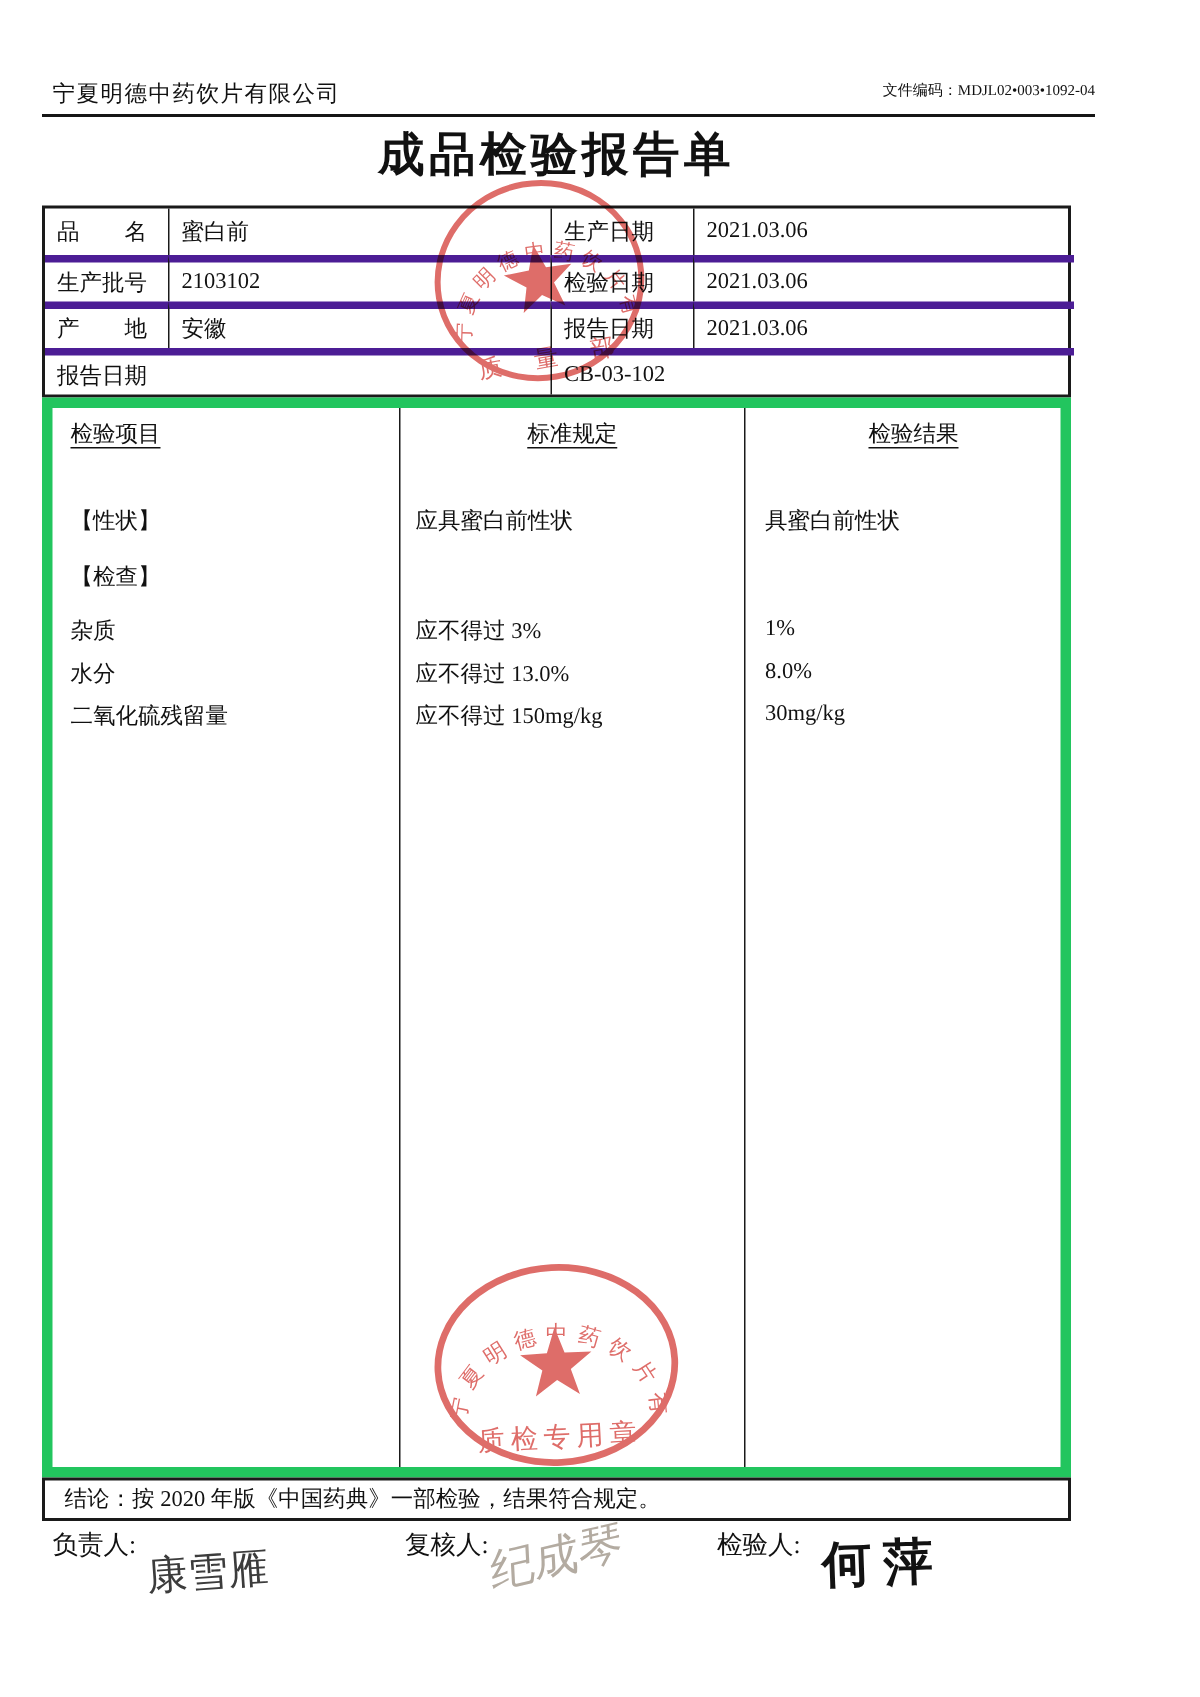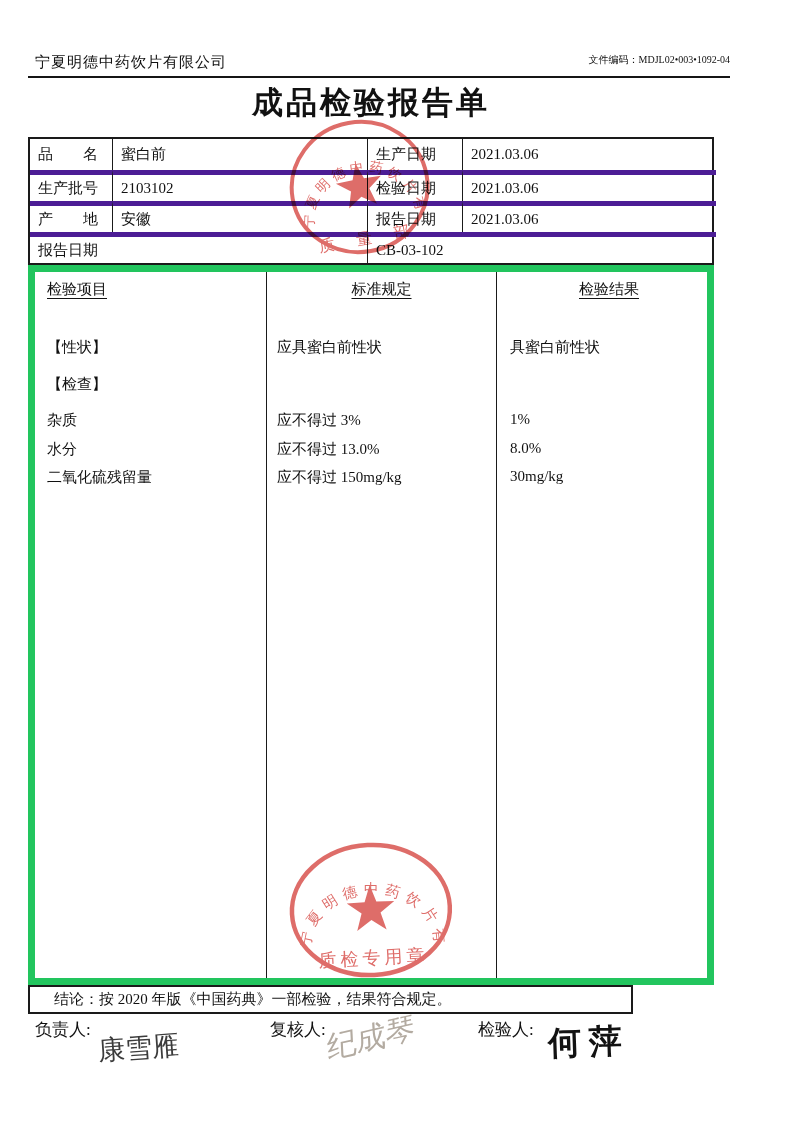--- a/index.html
+++ b/index.html
@@ -38,23 +38,23 @@
   .insp-col.first { border-left:none; }
   .hrow { position:absolute; top:8px; text-decoration:underline; text-underline-offset:4px; }
   .h1 { left:12px; }
   .hc { left:0; width:100%; text-align:center; }
   .r1 { top:66px; }  .r2 { top:103px; } .r3 { top:139px; } .r4 { top:168px; } .r5 { top:196px; }
   .c1row { position:absolute; left:12px; }
   .c2row { position:absolute; left:10px; }
   .c3row { position:absolute; left:13px;text-align:right; }
   
   .conclusion {
-    position:absolute; left:28px; top:985px; width:605px; height:29px;
+    position:absolute; left:28px; top:985px; width:686px; height:29px;
     border:2px solid #1a1a1a; box-sizing:border-box;
-    display:flex; align-items:center; padding-left:24px; font-size:15px;
+    display:flex; align-items:center; padding-left:13px; font-size:15px;
   }
   
   .sig-label { position:absolute; top:1018px; font-size:17px; }
   .sig-label.sl1 { left:35px; }
   .sig-label.sl2 { left:270px; }
   .sig-label.sl3 { left:478px; }
   .sig-name { position:absolute; font-family:"DejaVu Sans","Liberation Sans",sans-serif; white-space:nowrap; }
   .sig1 { left:98px;  top:1030px; font-size:27px; color:#3c3c3c; transform:rotate(-4deg); }
   .sig2 { left:326px; top:1018px; font-size:30px; color:#b3aba1; transform:rotate(-13deg) skewX(-10deg); }
   .sig3 { left:548px; top:1020px; font-size:33px; font-weight:bold; color:#121212; transform:rotate(-2deg); letter-spacing:8px; }

